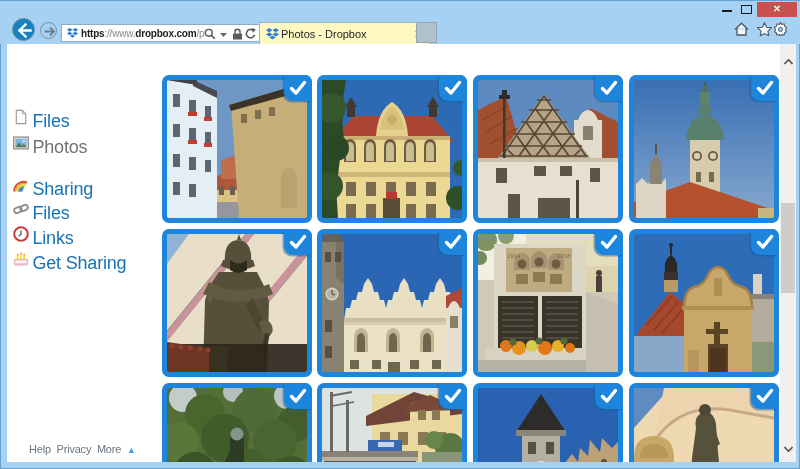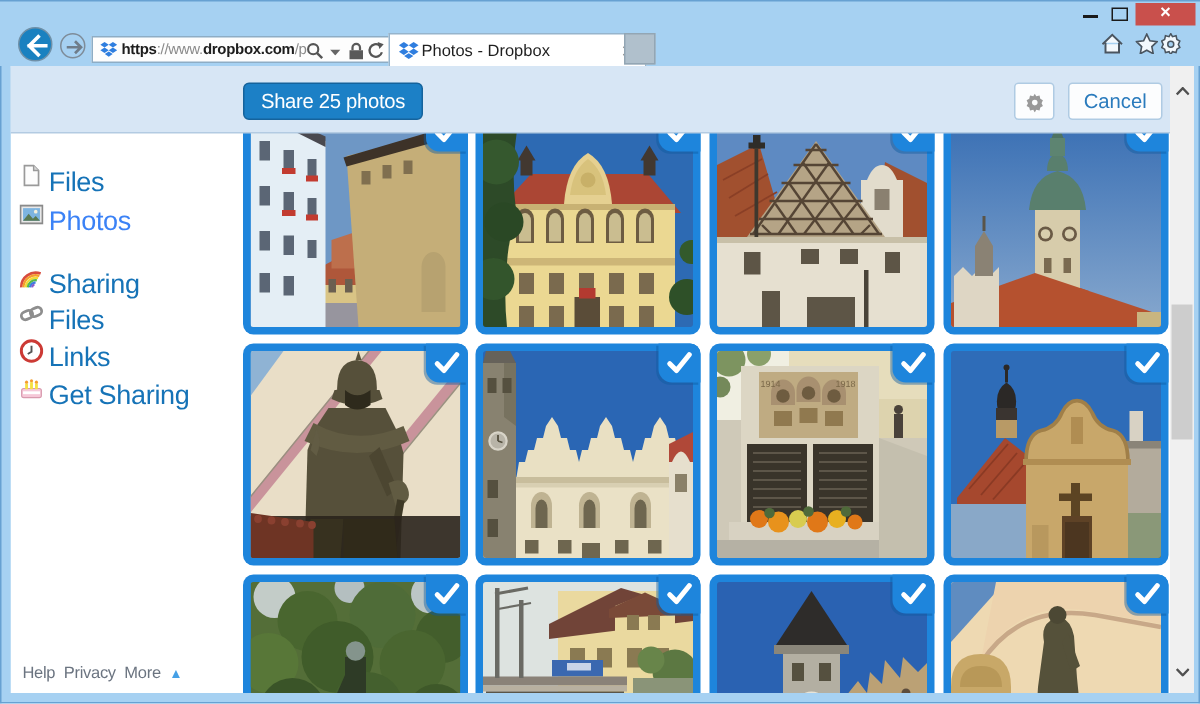--- a/index.html
+++ b/index.html
@@ -8,21 +8,21 @@
 
 
 #chrome { position:absolute; left:0; top:0; width:800px; height:44px; background:#a6d1f2; border-top:1px solid #67a1d2; }
 #backbtn { position:absolute; left:12px; top:16.5px; width:23px; height:23px; border-radius:50%; background:#1a81c0; border:1px solid #6f90a8; }
 #backbtn svg { position:absolute; left:3px; top:3px; }
 #fwdbtn { position:absolute; left:39.5px; top:20.5px; width:17px; height:17px; border-radius:50%; border:1px solid #7e8c99; }
 #fwdbtn svg { position:absolute; left:1px; top:1px; }
 #addrbar { position:absolute; left:61px; top:22.5px; width:229px; height:18px; background:#fdfdfd; border:1px solid #8eadc5; }
 #addrtext { position:absolute; left:19px; top:3.5px; font-size:10px; color:#1d1d1d; letter-spacing:-0.2px; white-space:nowrap; }
 #addrtext .gray { color:#8a8a8a; }
-#tab { position:absolute; left:259px; top:20.5px; width:172px; height:23.5px; background:#ffffff; border:1px solid #96b4cc; border-bottom:none; }
+#tab { position:absolute; left:259px; top:20.5px; width:172px; height:23.5px; background:#fef9c3; border:1px solid #96b4cc; border-bottom:none; }
 #tab .title { position:absolute; left:21px; top:5.5px; font-size:11px; color:#1f1f1f; }
 #tab .x { position:absolute; right:7px; top:5px; font-size:11px; color:#888; }
 #newtab { position:absolute; left:416px; top:20.5px; width:21px; height:21.5px; background:#b0c0cc; border:1px solid #93a6b4; }
 #mini { position:absolute; left:722px; top:9px; width:10px; height:2px; background:#1a1a1a; }
 #maxi { position:absolute; left:741px; top:4px; width:11px; height:9px; border:1.5px solid #1a1a1a; background:transparent; }
 #close { position:absolute; left:757px; top:1px; width:40px; height:14.5px; background:#c9504c; color:#fff; text-align:center; font-size:9.5px; line-height:14px; font-weight:bold; }
 .topico { position:absolute; top:21px; }
 
 
 #leftborder { position:absolute; left:0; top:44px; width:7px; height:418px; background:#a6d1f2; border-left:1px solid #67a1d2; }
@@ -37,22 +37,22 @@
 #page { position:absolute; left:7px; top:44px; width:773px; height:418px; background:#fff; overflow:hidden; }
 #pageheader { position:absolute; left:0; top:0; width:773px; height:44.4px; background:#d7e6f5; z-index:5; box-shadow:0 1px 0 #b3cbe2; }
 #sharebtn { position:absolute; left:155px; top:10.5px; width:120px; height:25px; background:#1c80c6; border:1px solid #15639c; border-radius:4px; color:#fff; font-size:13.5px; letter-spacing:-0.2px; text-align:center; line-height:23px; }
 #gearbtn { position:absolute; left:669px; top:11px; width:27px; height:25px; background:#fcfdfe; border:1px solid #afcbe3; border-radius:3px; }
 #cancelbtn { position:absolute; left:705px; top:11px; width:63px; height:25px; background:#fcfdfe; border:1px solid #afcbe3; border-radius:3px; color:#2a7bbd; font-size:13.5px; text-align:center; line-height:23px; }
 
 
 .sitem { position:absolute; left:5.5px; height:17px; z-index:4; white-space:nowrap; }
 .sitem .ic { position:absolute; left:0; top:0; width:16px; height:16px; }
 .sitem .tx { position:absolute; left:20px; top:1.5px; font-size:18px; letter-spacing:-0.2px; color:#1673b7; }
-.sitem .dark { color:#3b82f6; }
-#footer { position:absolute; left:8px; top:398.5px; font-size:11px; letter-spacing:-0.2px; color:#6b7480; z-index:4; white-space:nowrap; }
+.sitem .dark { color:#737373; }
+#footer { position:absolute; left:22px; top:398.5px; font-size:11px; letter-spacing:-0.2px; color:#6b7480; z-index:4; white-space:nowrap; }
 #footer .up { color:#45a0e6; font-size:9px; }
 
 
 .tile { position:absolute; width:150px; height:148px; background:#1e85dc; border-radius:7px; z-index:1; }
 .tile .ph { position:absolute; left:5px; top:5px; width:140px; height:138px; border-radius:2px; overflow:hidden; }
 .tile .ph svg { display:block; }
 .badge { position:absolute; top:0; right:0; width:28px; height:26px; background:#1e85dc; border-radius:0 7px 0 9px; z-index:2; box-shadow:-1.5px 1.5px 0 rgba(13,90,160,0.45); }
 .badge svg { position:absolute; left:5px; top:5px; }
 </style>
 </head>
@@ -694,30 +694,20 @@
           </svg>
         </div>
         <div class="badge">
           <svg width="18" height="16" viewBox="0 0 18 16">
             <path d="M2.5 8.5 L7 13 L15.5 2.5" stroke="#fff" stroke-width="3.4" fill="none" stroke-linecap="round" stroke-linejoin="round"></path>
           </svg>
         </div>
       </div>
 </div>
 
-  <div id="pageheader">
-    <div id="sharebtn">Share 25 photos</div>
-    <div id="gearbtn">
-        <svg style="position:absolute;left:7px;top:6px" width="13" height="13" viewBox="0 0 14 14">
-          <path d="M7 0.5 L8.2 2.6 L10.8 2 L11.4 4.6 L13.5 5.8 L12.4 8.2 L13.5 10.4 L11.4 11.6 L10.8 14 L8.2 13.4 L7 15.5 L5.8 13.4 L3.2 14 L2.6 11.6 L0.5 10.4 L1.6 8.2 L0.5 5.8 L2.6 4.6 L3.2 2 L5.8 2.6 Z" fill="#999" transform="scale(0.9)"></path>
-          <circle cx="6.3" cy="6.9" r="2" fill="#fcfdfe"></circle>
-        </svg>
-      </div>
-    <div id="cancelbtn">Cancel</div>
-  </div>
 
   <div class="sitem" style="top:65px">
       <svg class="ic" width="16" height="17" viewBox="0 0 16 17">
         <path d="M3 1.5 H9.5 L13 5 V15.5 H3 Z" fill="#fdfdfd" stroke="#9a9a9a" stroke-width="1.2"></path>
         <path d="M9.5 1.5 V5 H13" fill="#d8d8d8" stroke="#9a9a9a" stroke-width="1"></path>
       </svg>
       <span class="tx">Files</span>
     </div>
   <div class="sitem" style="top:91px">
       <svg class="ic" width="17" height="15" viewBox="0 0 17 15">

